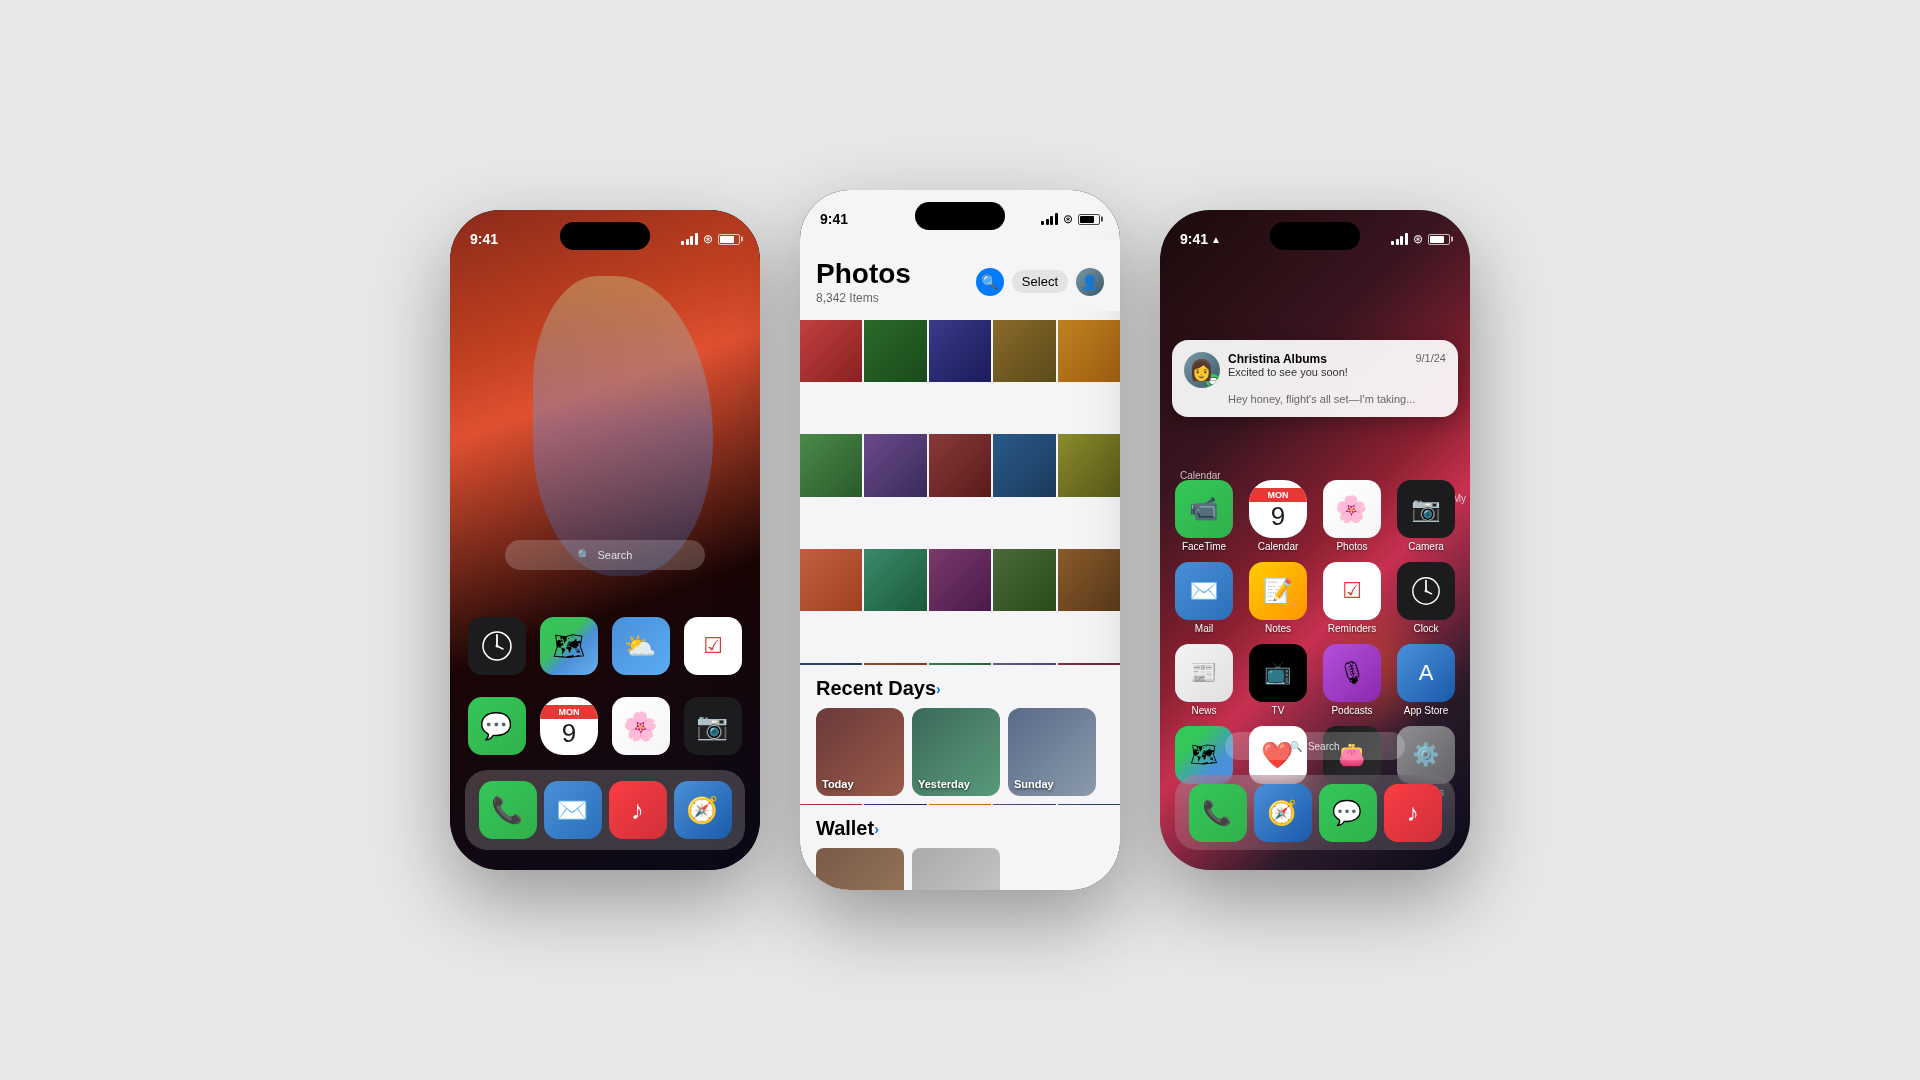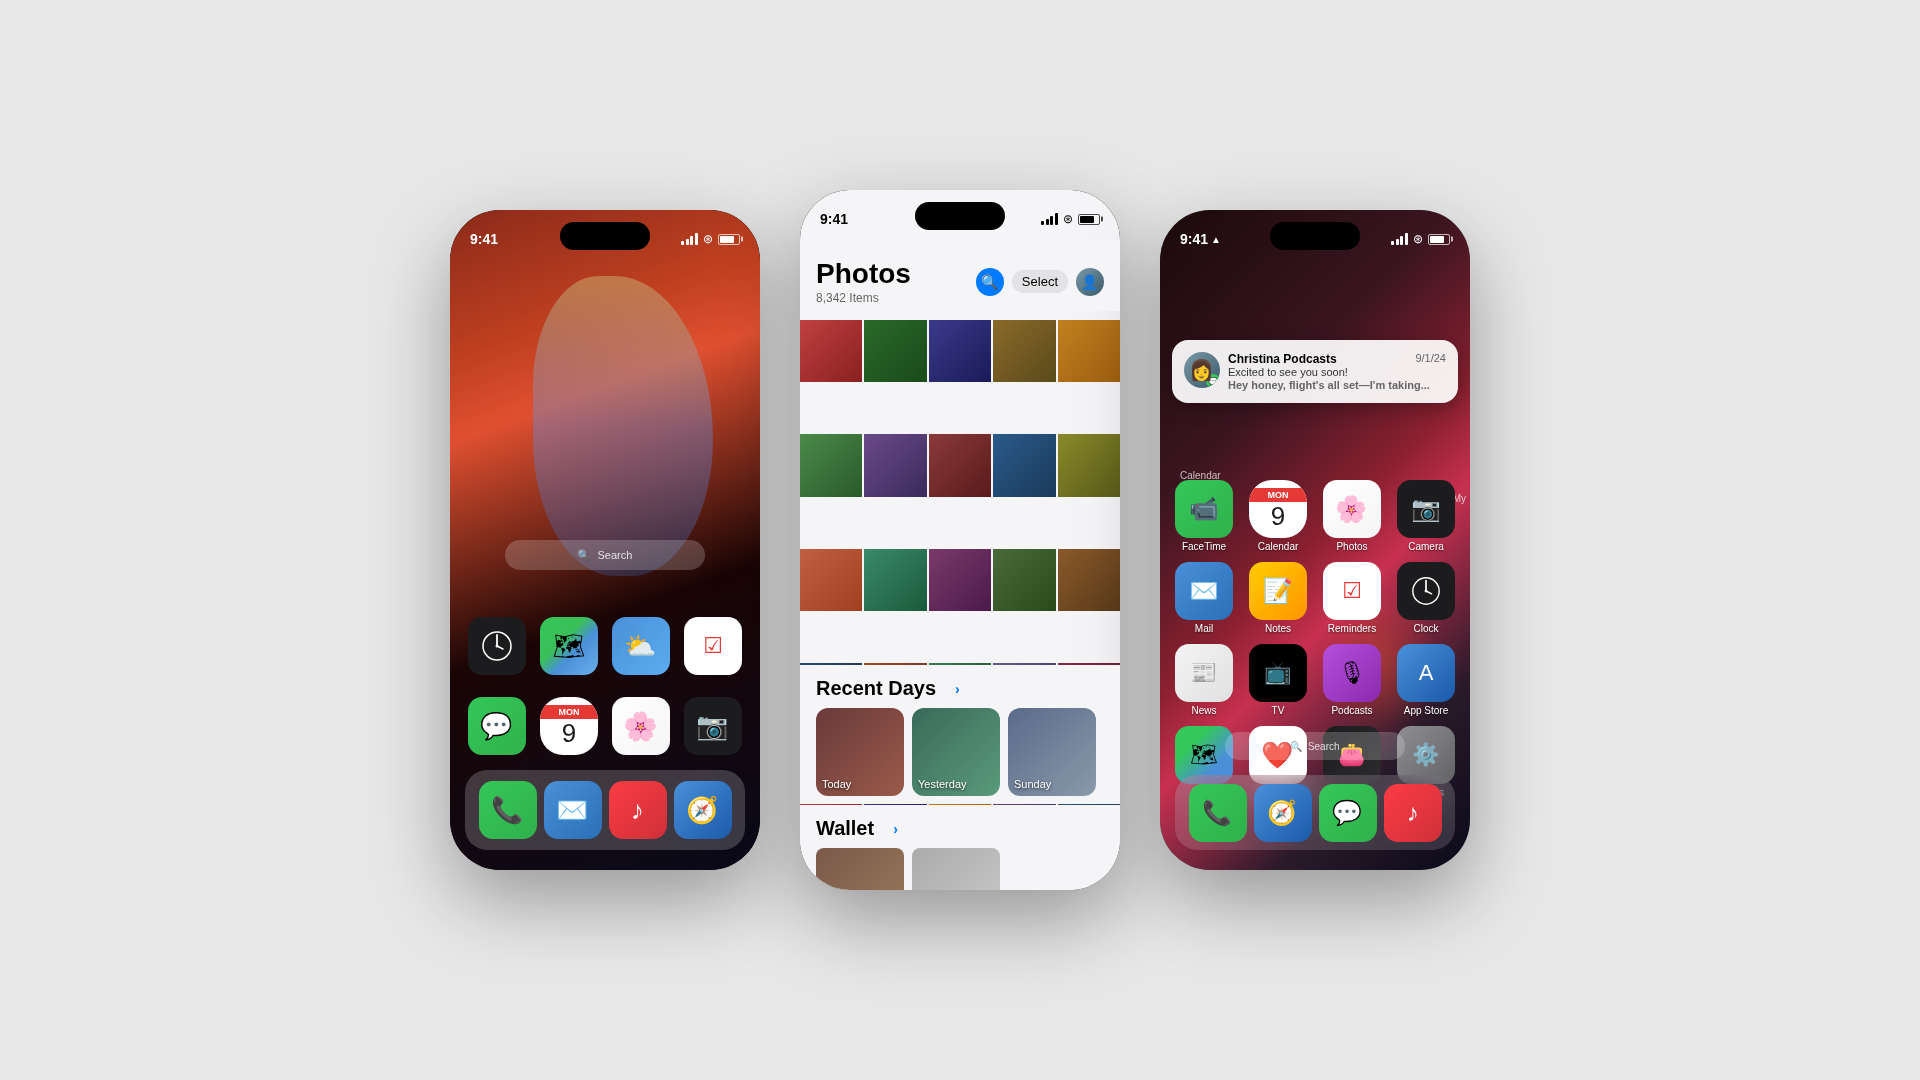--- a/index.html
+++ b/index.html
@@ -339,41 +339,41 @@
       background: #f5f5f7;
       z-index: 6;
       padding: 12px 16px 8px;
     }
     .section-title {
       font-size: 20px;
       font-weight: 700;
       color: #000;
       display: flex;
       align-items: center;
-      gap: 19px;
+      gap: 0;
     }
     .days-row {
       display: flex;
       gap: 8px;
       margin-top: 8px;
     }
     .day-thumb {
       width: 88px;
       height: 88px;
       border-radius: 12px;
       overflow: hidden;
       position: relative;
     }
     .day-label {
       position: absolute;
       bottom: 6px;
       left: 6px;
       color: #fff;
       font-size: 11px;
-      font-weight: 400;
+      font-weight: 700;
       text-shadow: 0 1px 3px rgba(0,0,0,0.7);
     }
     .dt1 { background: linear-gradient(135deg, #6a3a3a 0%, #9a5a4a 100%); }
     .dt2 { background: linear-gradient(135deg, #3a6a5a 0%, #5a9a7a 100%); padding-left: 30px; }
     .dt3 { background: linear-gradient(135deg, #5a6a8a 0%, #8a9aaa 100%); }
 
     
     .albums-section {
       position: absolute;
       top: 615px;
@@ -513,22 +513,21 @@
       float: right;
     }
     .notif-subtitle {
       font-size: 11px;
       font-weight: 500;
       color: #333;
     }
     .notif-body {
       font-size: 11px;
       color: #666;
-      margin-top: 1px;
-      font-weight: bold;
+      margin-top: 15px;
     }
 
     
     .widget-label {
       position: absolute;
       font-size: 10px;
       color: rgba(255,255,255,0.7);
       top: 260px;
       z-index: 5;
     }
@@ -867,21 +866,21 @@
         </div>
       </div>
 
       <div class="notification-card">
         <div class="notif-msg">
           <div class="notif-avatar">
             <div class="notif-msg-icon">💬</div>
           </div>
           <div class="notif-content">
             <div style="display:flex;justify-content:space-between;">
-              <span class="notif-name">Christina Podcasts</span>
+              <span class="notif-name">Christina Albums</span>
               <span class="notif-date">9/1/24</span>
             </div>
             <div class="notif-subtitle">Excited to see you soon!</div>
             <div class="notif-body">Hey honey, flight's all set—I'm taking...</div>
           </div>
         </div>
       </div>
 
       <span class="widget-label widget-weather">Calendar</span>
       <span class="widget-label widget-findmy">Find My</span>

